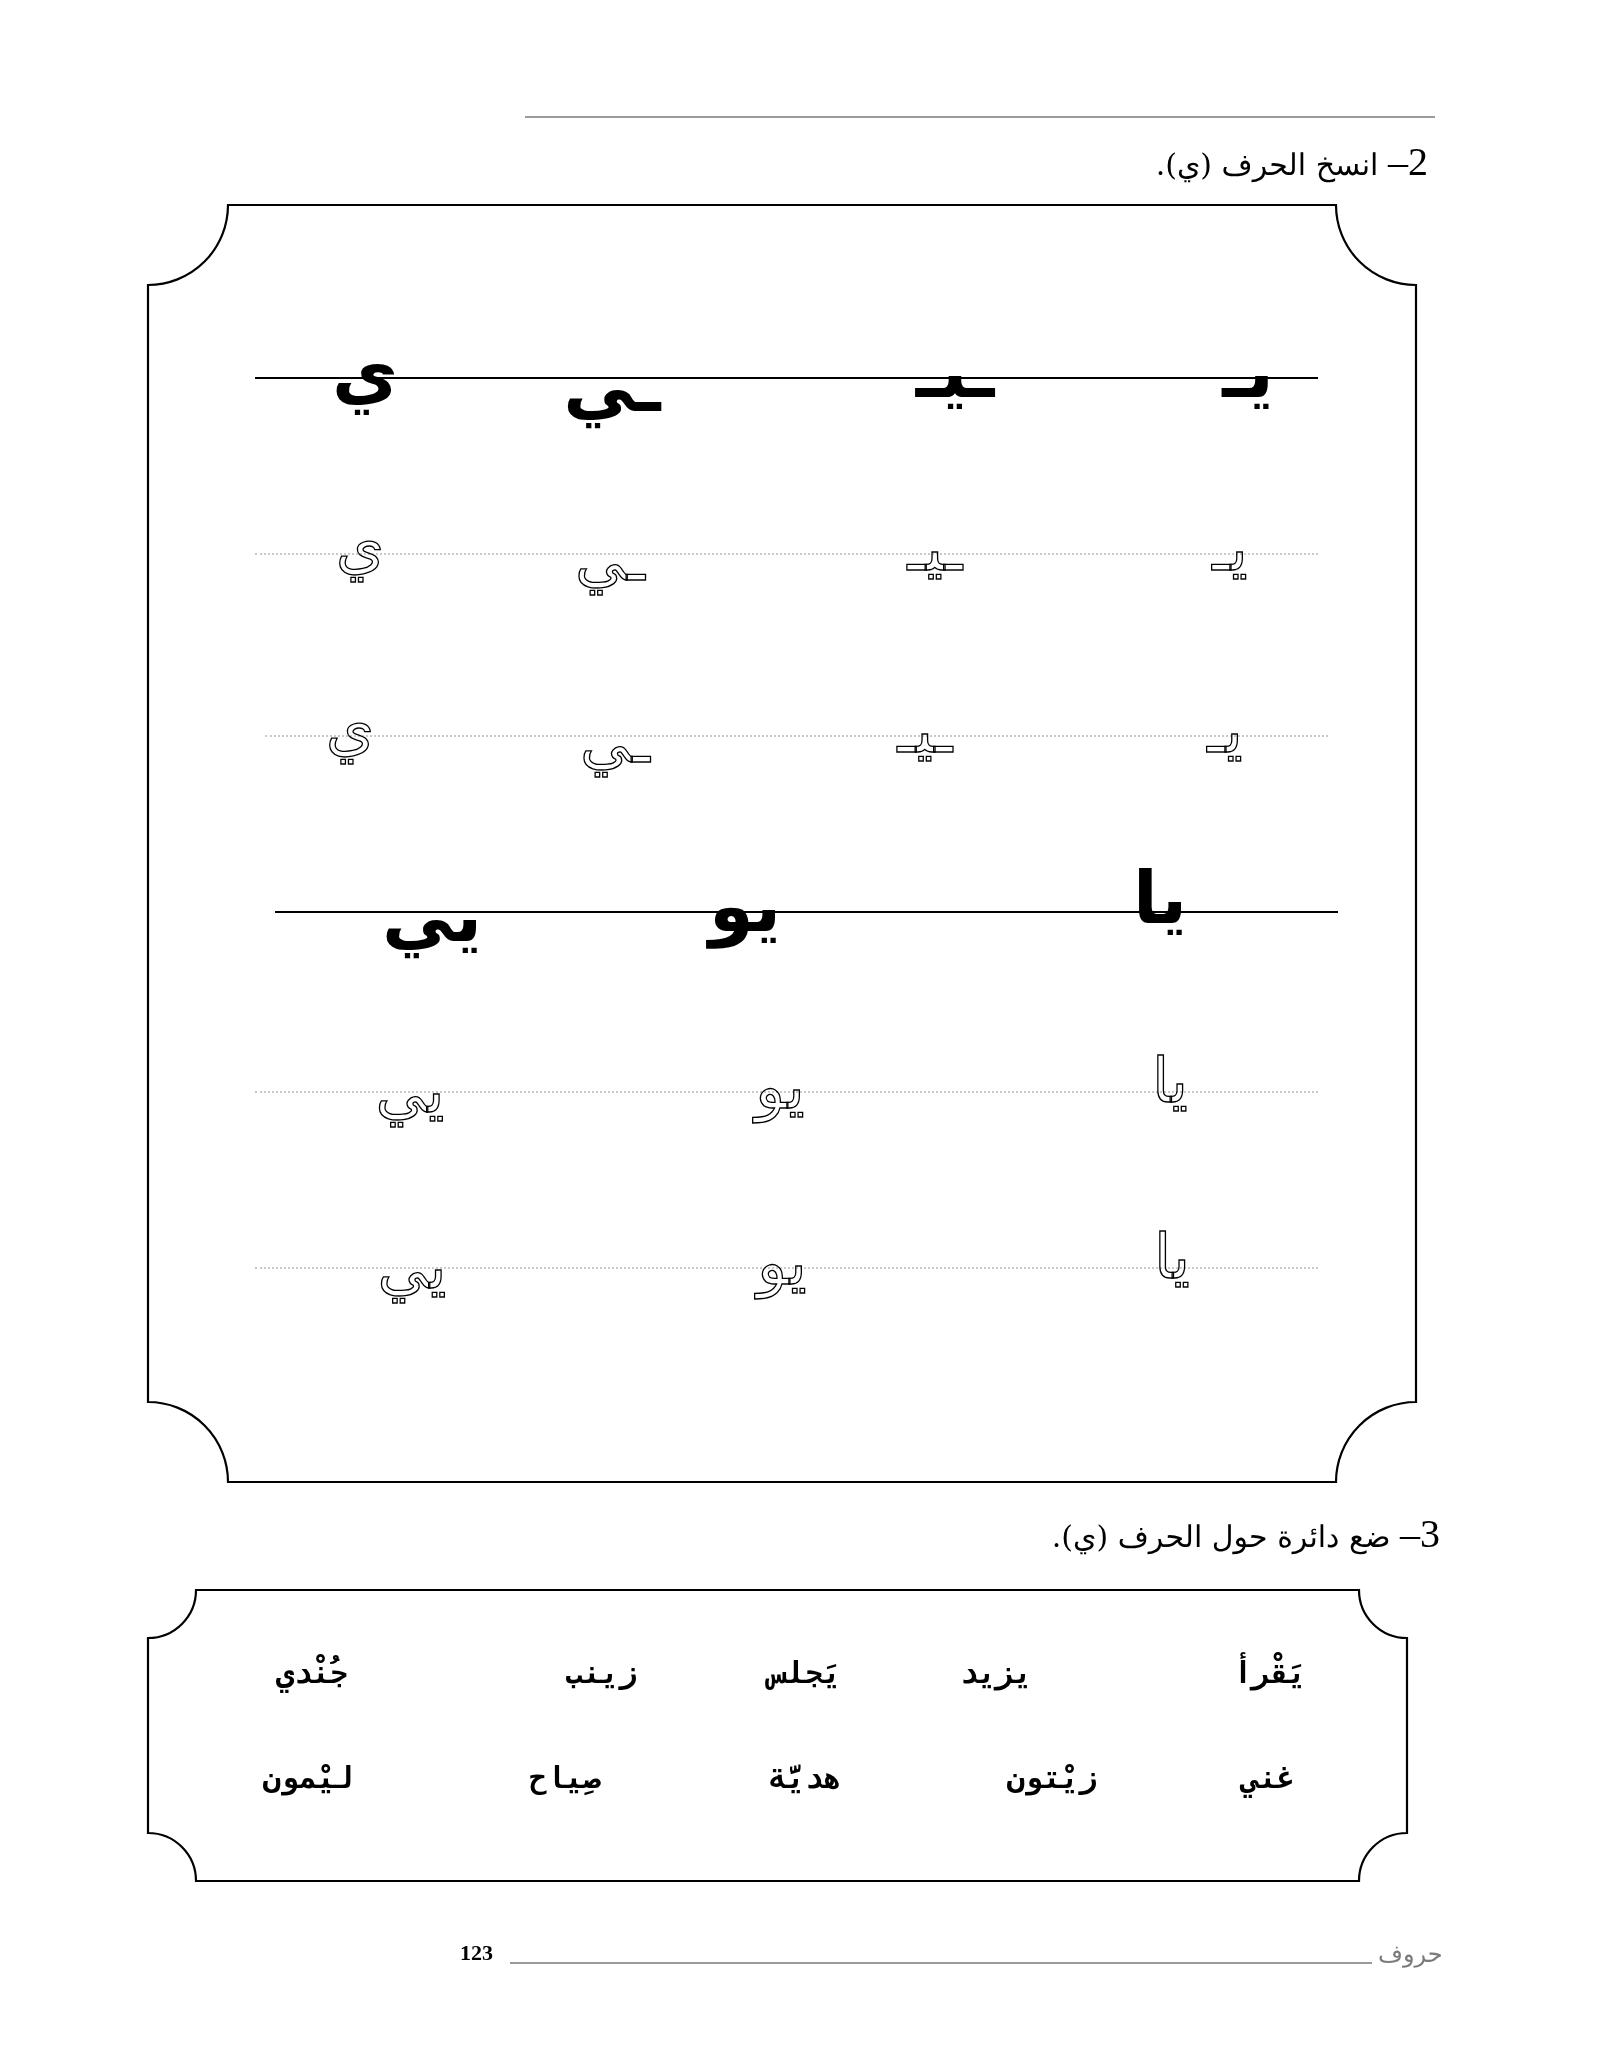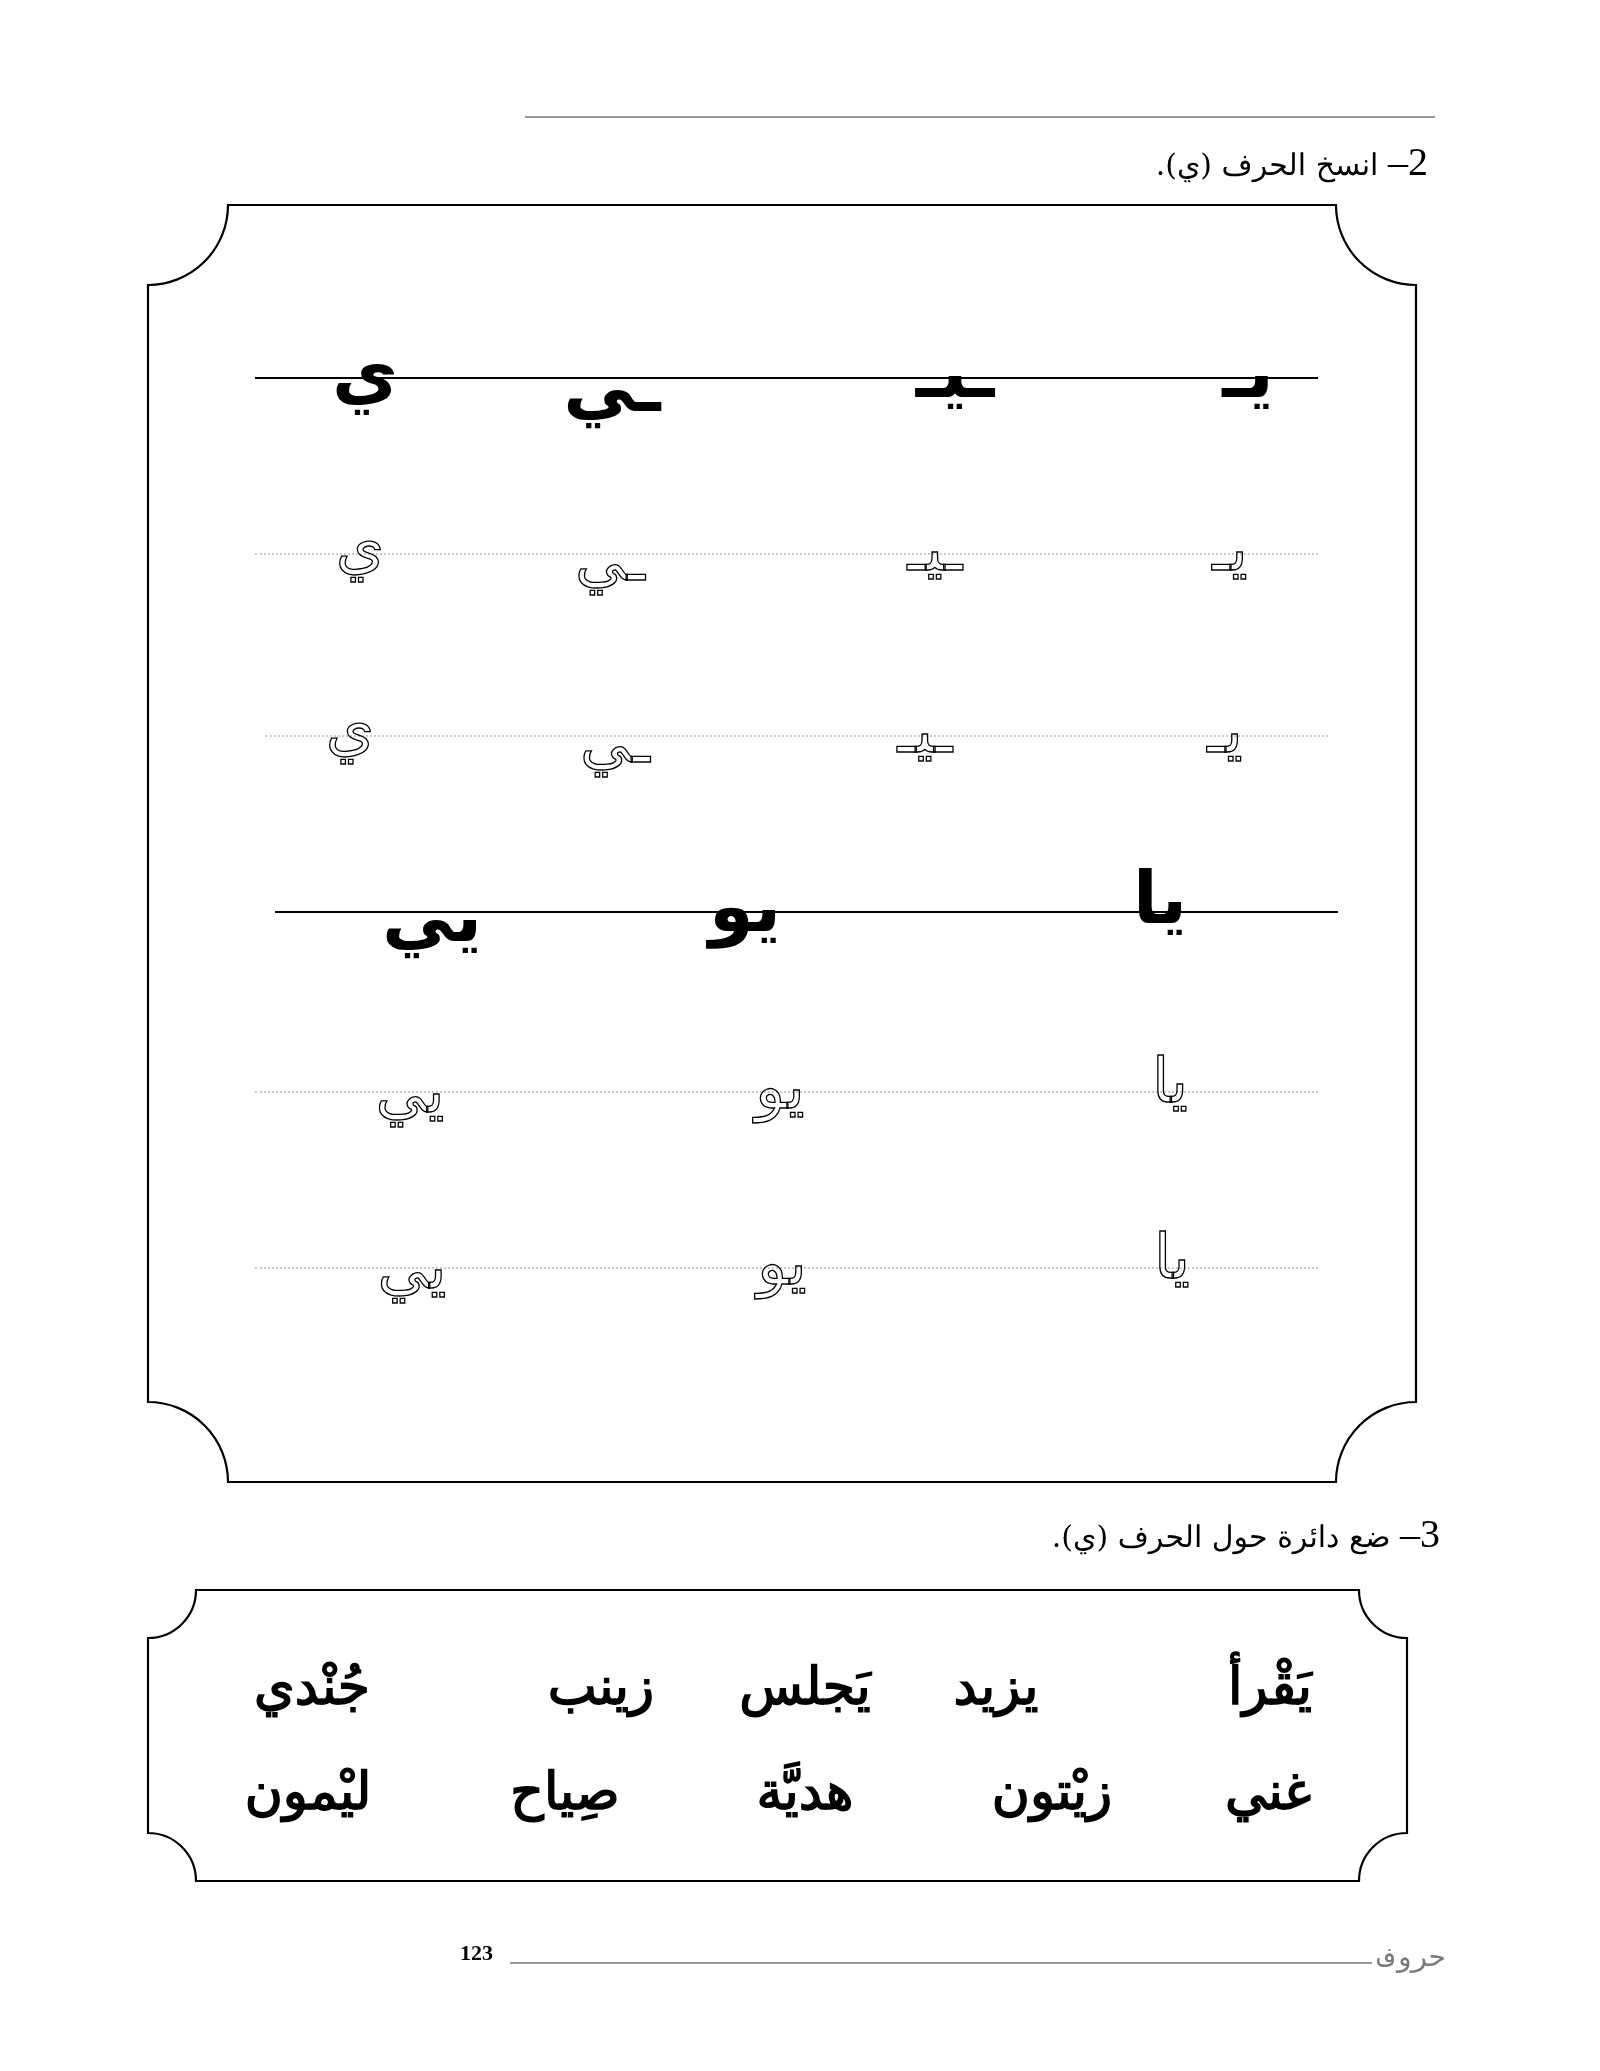--- a/index.html
+++ b/index.html
@@ -11,25 +11,25 @@
     .heading .num { font-family: "Liberation Serif", serif; font-size: 40px; }
     svg.frame { position: absolute; left: 0; top: 0; }
     .glyph { font-family: "DejaVu Sans", sans-serif; font-weight: bold; font-size: 72px;
              transform: translateX(-50%); line-height: 1; white-space: nowrap; direction: rtl; }
     .trace { font-family: "DejaVu Sans", sans-serif; font-size: 62px; color: transparent;
              -webkit-text-stroke: 1.3px #000; text-stroke: 1.3px #000;
              transform: translateX(-50%); line-height: 1; white-space: nowrap; direction: rtl;
              letter-spacing: 0; }
     .solid-line { height: 2px; background: #000; }
     .dotted-line { height: 0; border-top: 2px dotted #c9c9c9; }
-    .word { font-family: Liberation Sans, sans-serif; font-weight: bold; font-size: 52px;
+    .word { font-family: Liberation Mono, monospace; font-weight: bold; font-size: 30px;
             transform: translateX(-50%); white-space: nowrap; direction: rtl; line-height: 1; }
     .footer-rule { left: 510px; top: 1962px; width: 862px; height: 2px; background: #9a9a9a; }
     .page-num { left: 460px; top: 1940px; font-family: "Liberation Serif", serif; font-weight: bold; font-size: 22px; }
-    .footer-title { left: 1378px; top: 1940px; font-family: Liberation Mono, monospace; font-size: 28px; color: #7a7a7a; direction: rtl; }
+    .footer-title { left: 1378px; top: 1940px; font-family: Liberation Serif, serif; font-size: 24px; color: #7a7a7a; direction: rtl; }
   </style>
 </head>
 <body>
 
 <div class="abs top-rule"></div>
 
 <div class="abs heading" style="right:172px; top:138px;">
   <span class="num">2–</span>
   <span>انسخ الحرف (ي).</span>
 </div>

